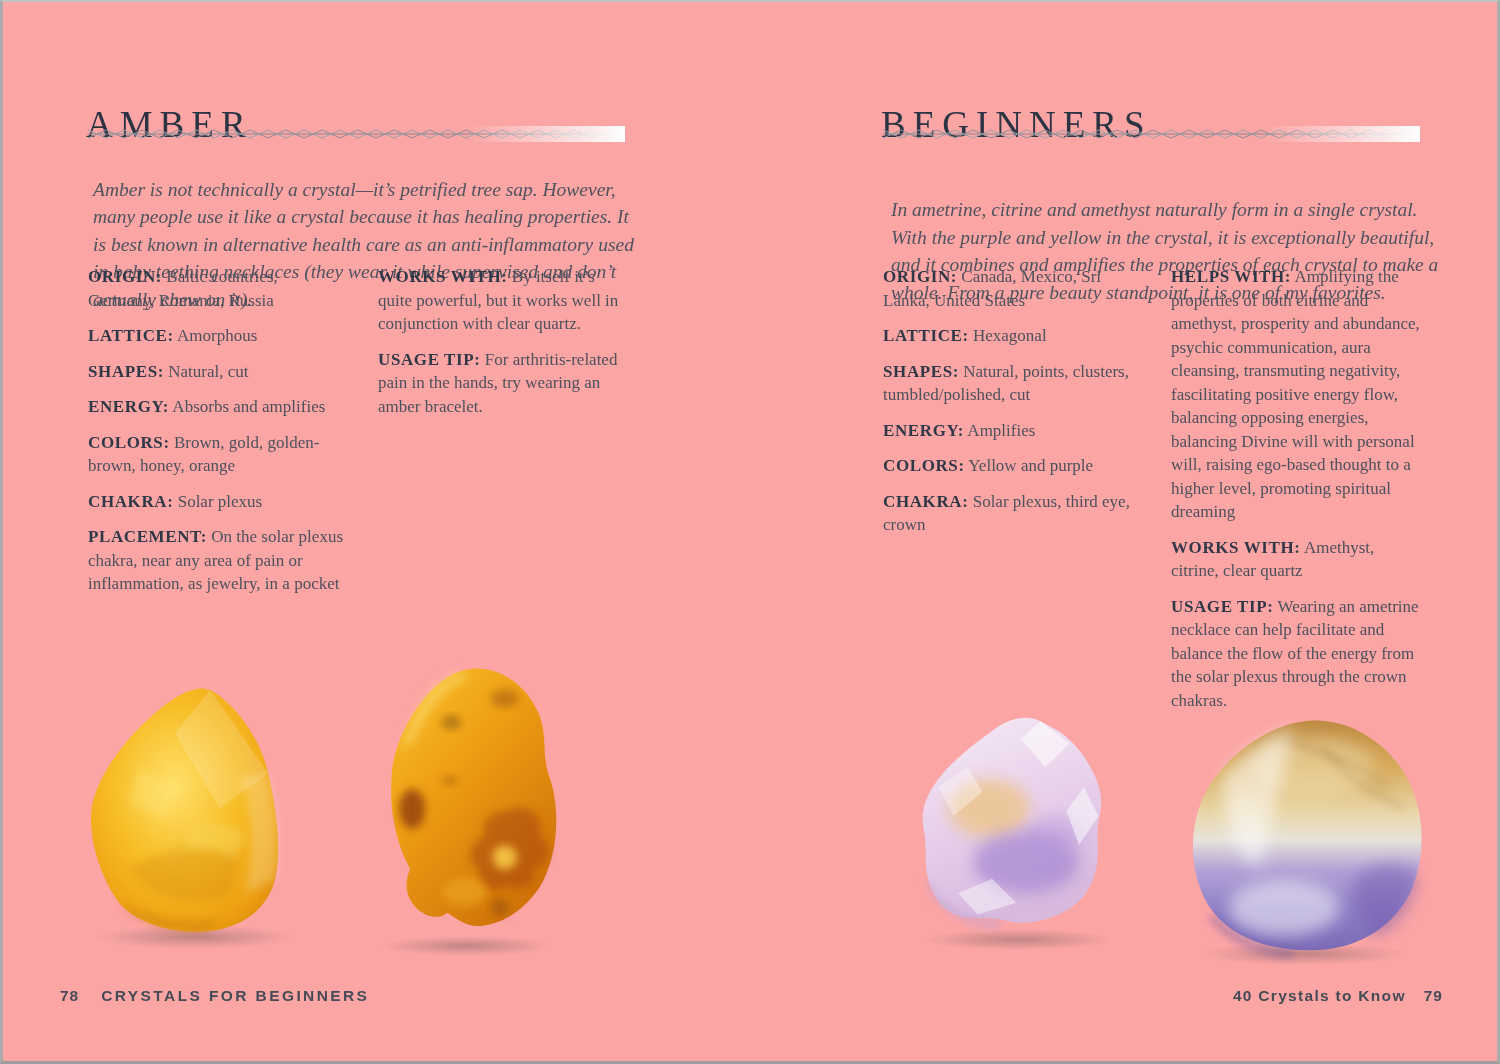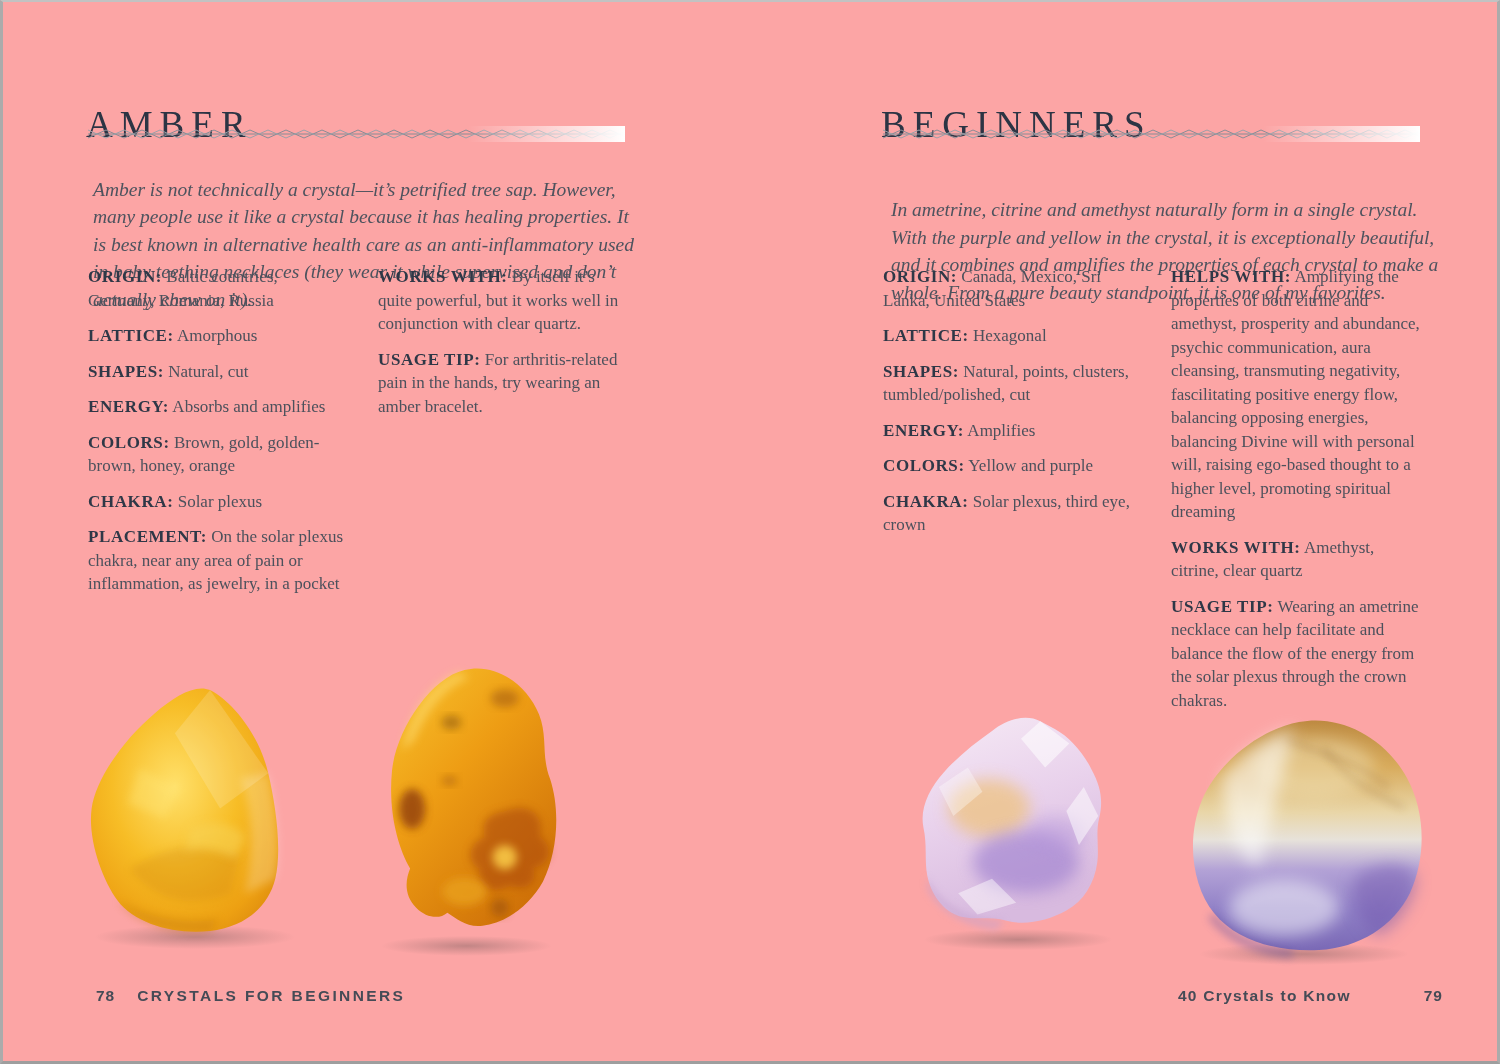--- a/index.html
+++ b/index.html
@@ -38,24 +38,24 @@
   #fig-amber-1{left:66px;top:676px;width:252px;height:276px;}
   #fig-amber-2{left:350px;top:658px;width:228px;height:302px;}
   #fig-ametrine-1{left:893px;top:698px;width:250px;height:256px;}
   #fig-ametrine-2{left:1160px;top:706px;width:287px;height:262px;}
   .footer{
     position:absolute;top:985px;display:flex;align-items:baseline;
     font-family:"Liberation Sans","DejaVu Sans",sans-serif;
     font-size:15.5px;font-weight:bold;color:#454b56;
   }
   #footer-left{left:57px;gap:22px;}
-  #footer-right{right:54px;gap:37px;}
+  #footer-right{right:54px;gap:18px;}
   .footer .caps{letter-spacing:2.4px;}
   .footer .mixed{letter-spacing:1.3px;}
-  .footer .pagenum{letter-spacing:1px;margin-left:36px;}
+  .footer .pagenum{letter-spacing:1px;}
   svg{display:block;}
 </style>
 </head>
 <body>
 
 <div id="canvas">
 
   <svg width="0" height="0" style="position:absolute" aria-hidden="true">
     <defs>
       <pattern id="zz" width="36" height="16" patternUnits="userSpaceOnUse">

